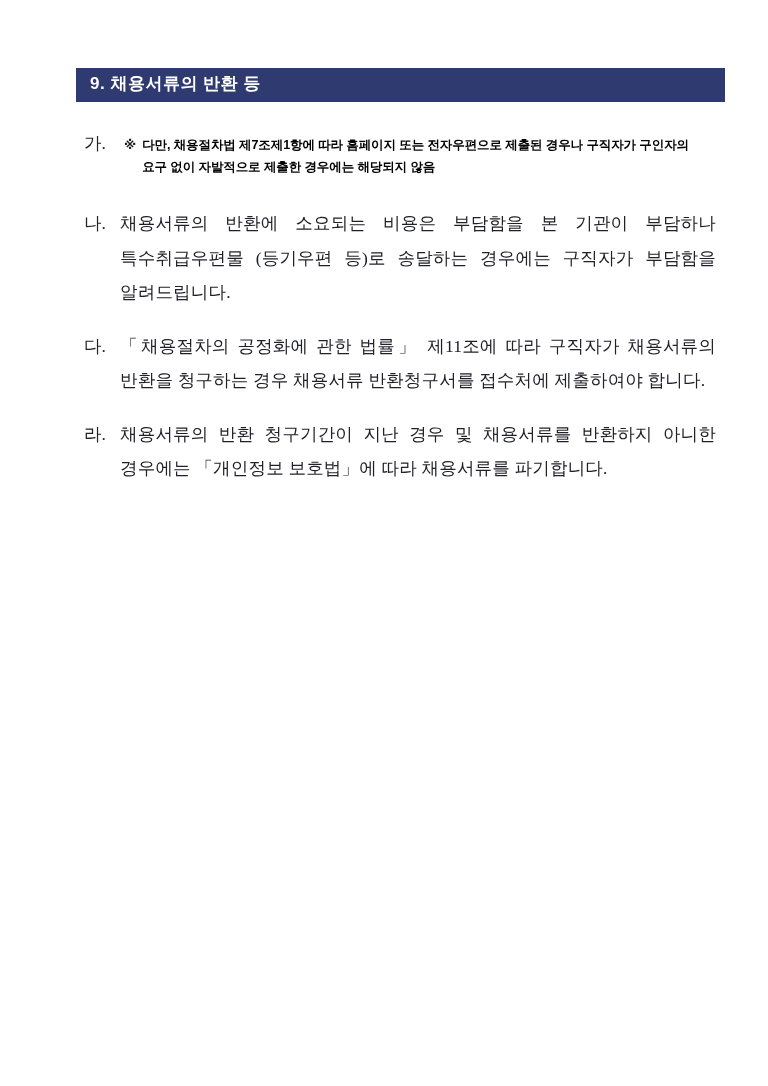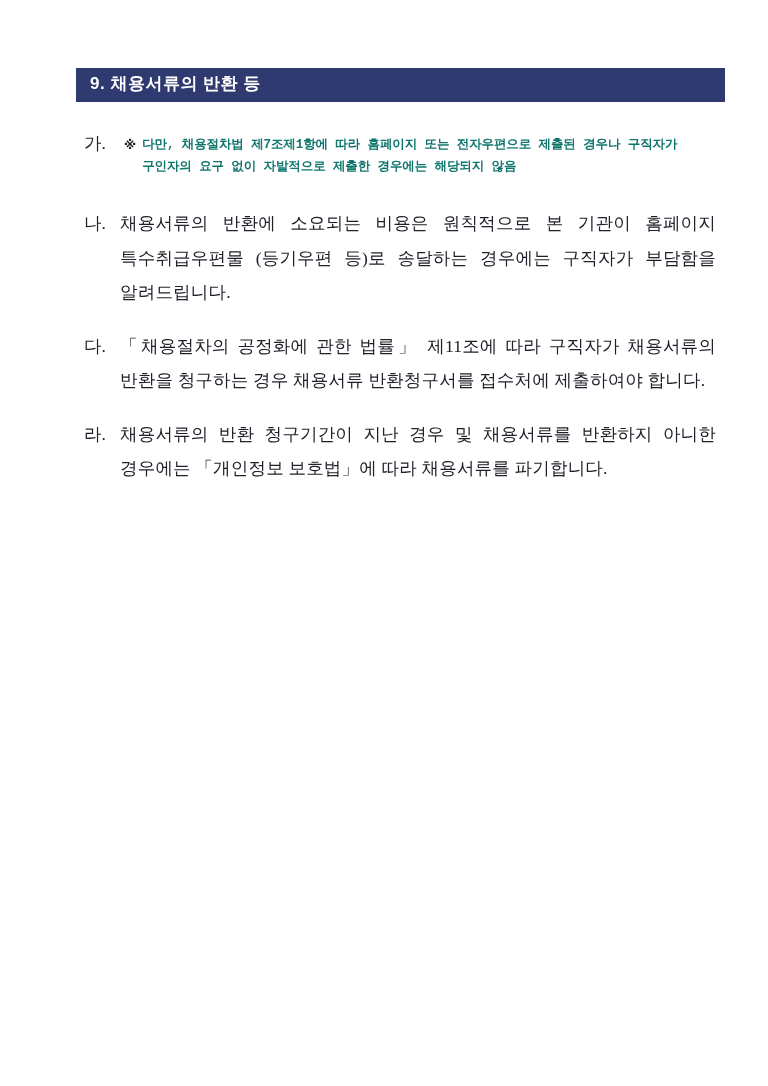--- a/index.html
+++ b/index.html
@@ -80,27 +80,27 @@
     flex: 0 0 auto;
     font-family: "Liberation Sans", "DejaVu Sans", sans-serif;
     font-size: 12.5px;
     font-weight: bold;
     line-height: 1.75;
     padding-right: 6px;
     color: #20202a;
   }
   .note-text {
     flex: 1 1 auto;
-    font-family: Liberation Mono, monospace;
+    font-family: Liberation Sans, sans-serif;
     font-size: 12.5px;
     font-weight: bold;
     line-height: 1.75;
     letter-spacing: -0.1px;
     word-break: keep-all;
-    color: #0f766e;
+    color: #000000;
   }
   .spacer-small { height: 6px; }
 </style>
 </head>
 <body>
 
 <div class="page">
 
   <div class="section-heading">9.  채용서류의 반환 등</div>
 
@@ -114,21 +114,21 @@
           <span class="note-text">다만, 채용절차법 제7조제1항에 따라 홈페이지 또는 전자우편으로 제출된 경우나 구직자가 구인자의 요구 없이 자발적으로 제출한 경우에는 해당되지 않음</span>
         </div>
       </div>
     </div>
 
     <div class="spacer-small"></div>
 
     <div class="item">
       <div class="item-marker">나.</div>
       <div class="item-body">
-        <div class="item-text">채용서류의 반환에 소요되는 비용은 원칙적으로 본 기관이 홈페이지 특수취급우편물 (등기우편 등)로 송달하는 경우에는 구직자가 부담함을 알려드립니다.</div>
+        <div class="item-text">채용서류의 반환에 소요되는 비용은 부담함을 본 기관이 부담하나 특수취급우편물 (등기우편 등)로 송달하는 경우에는 구직자가 부담함을 알려드립니다.</div>
       </div>
     </div>
 
     <div class="item">
       <div class="item-marker">다.</div>
       <div class="item-body">
         <div class="item-text">「채용절차의 공정화에 관한 법률」 제11조에 따라 구직자가 채용서류의 반환을 청구하는 경우 채용서류 반환청구서를 접수처에 제출하여야 합니다.</div>
       </div>
     </div>
 

